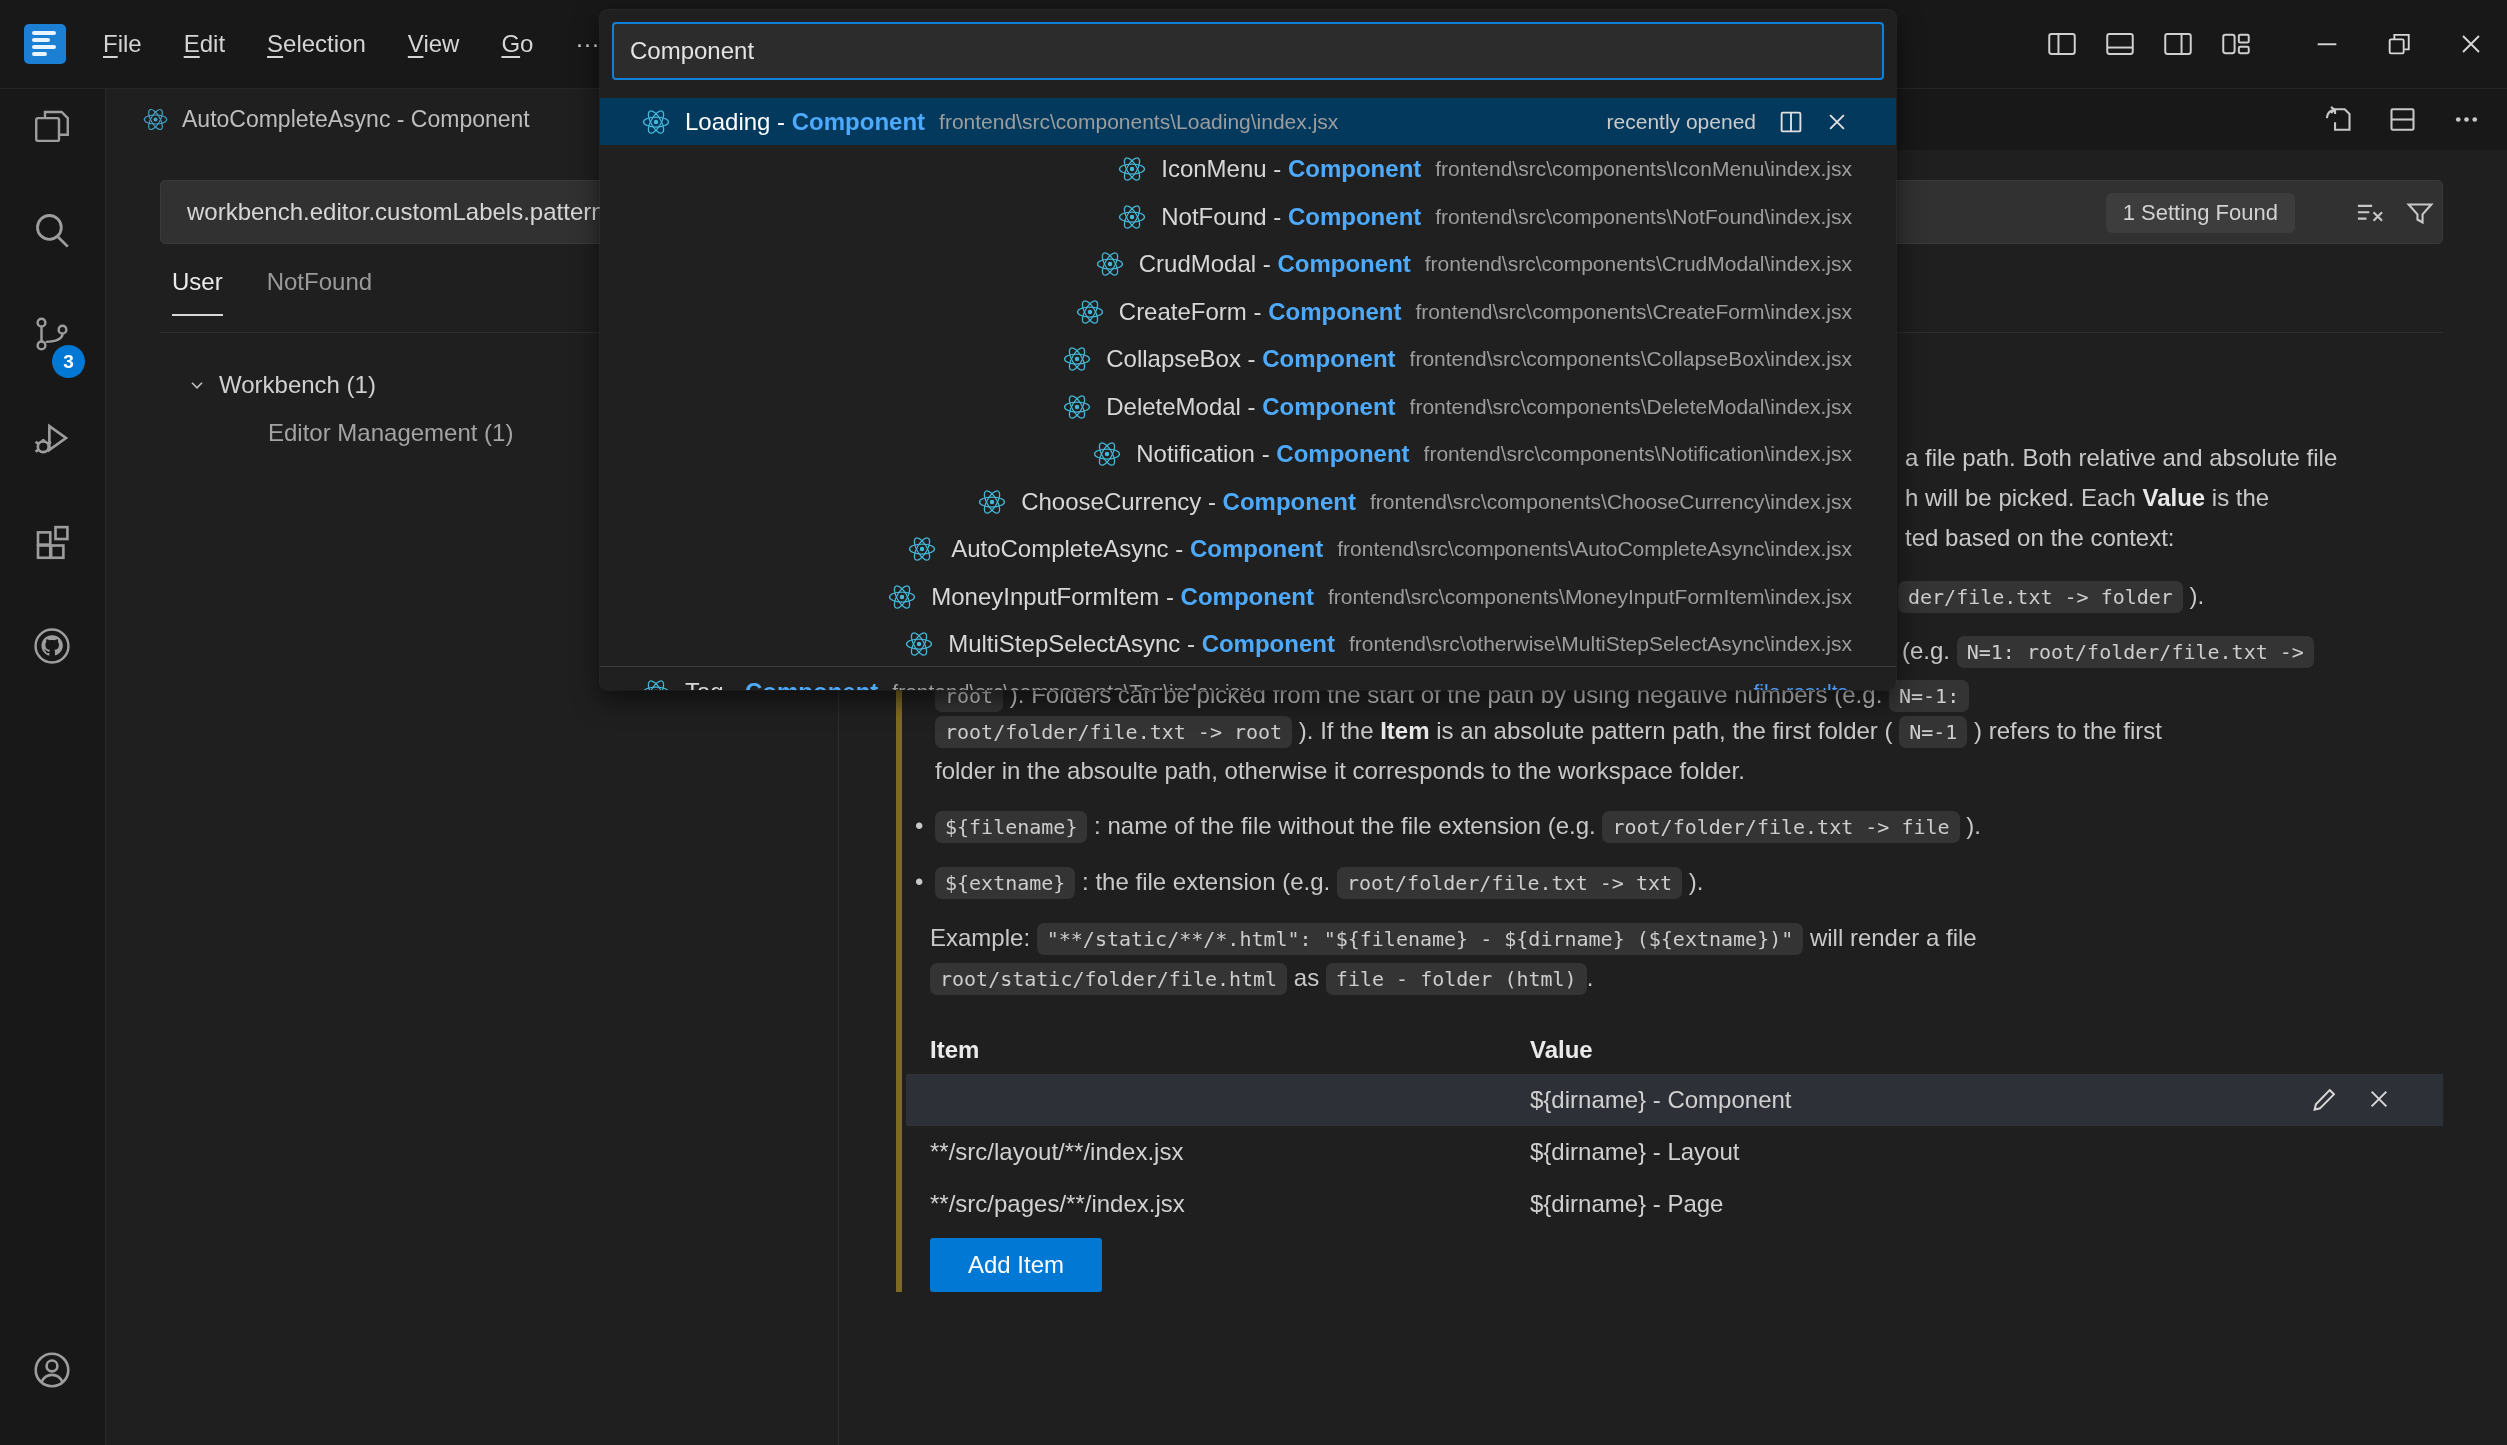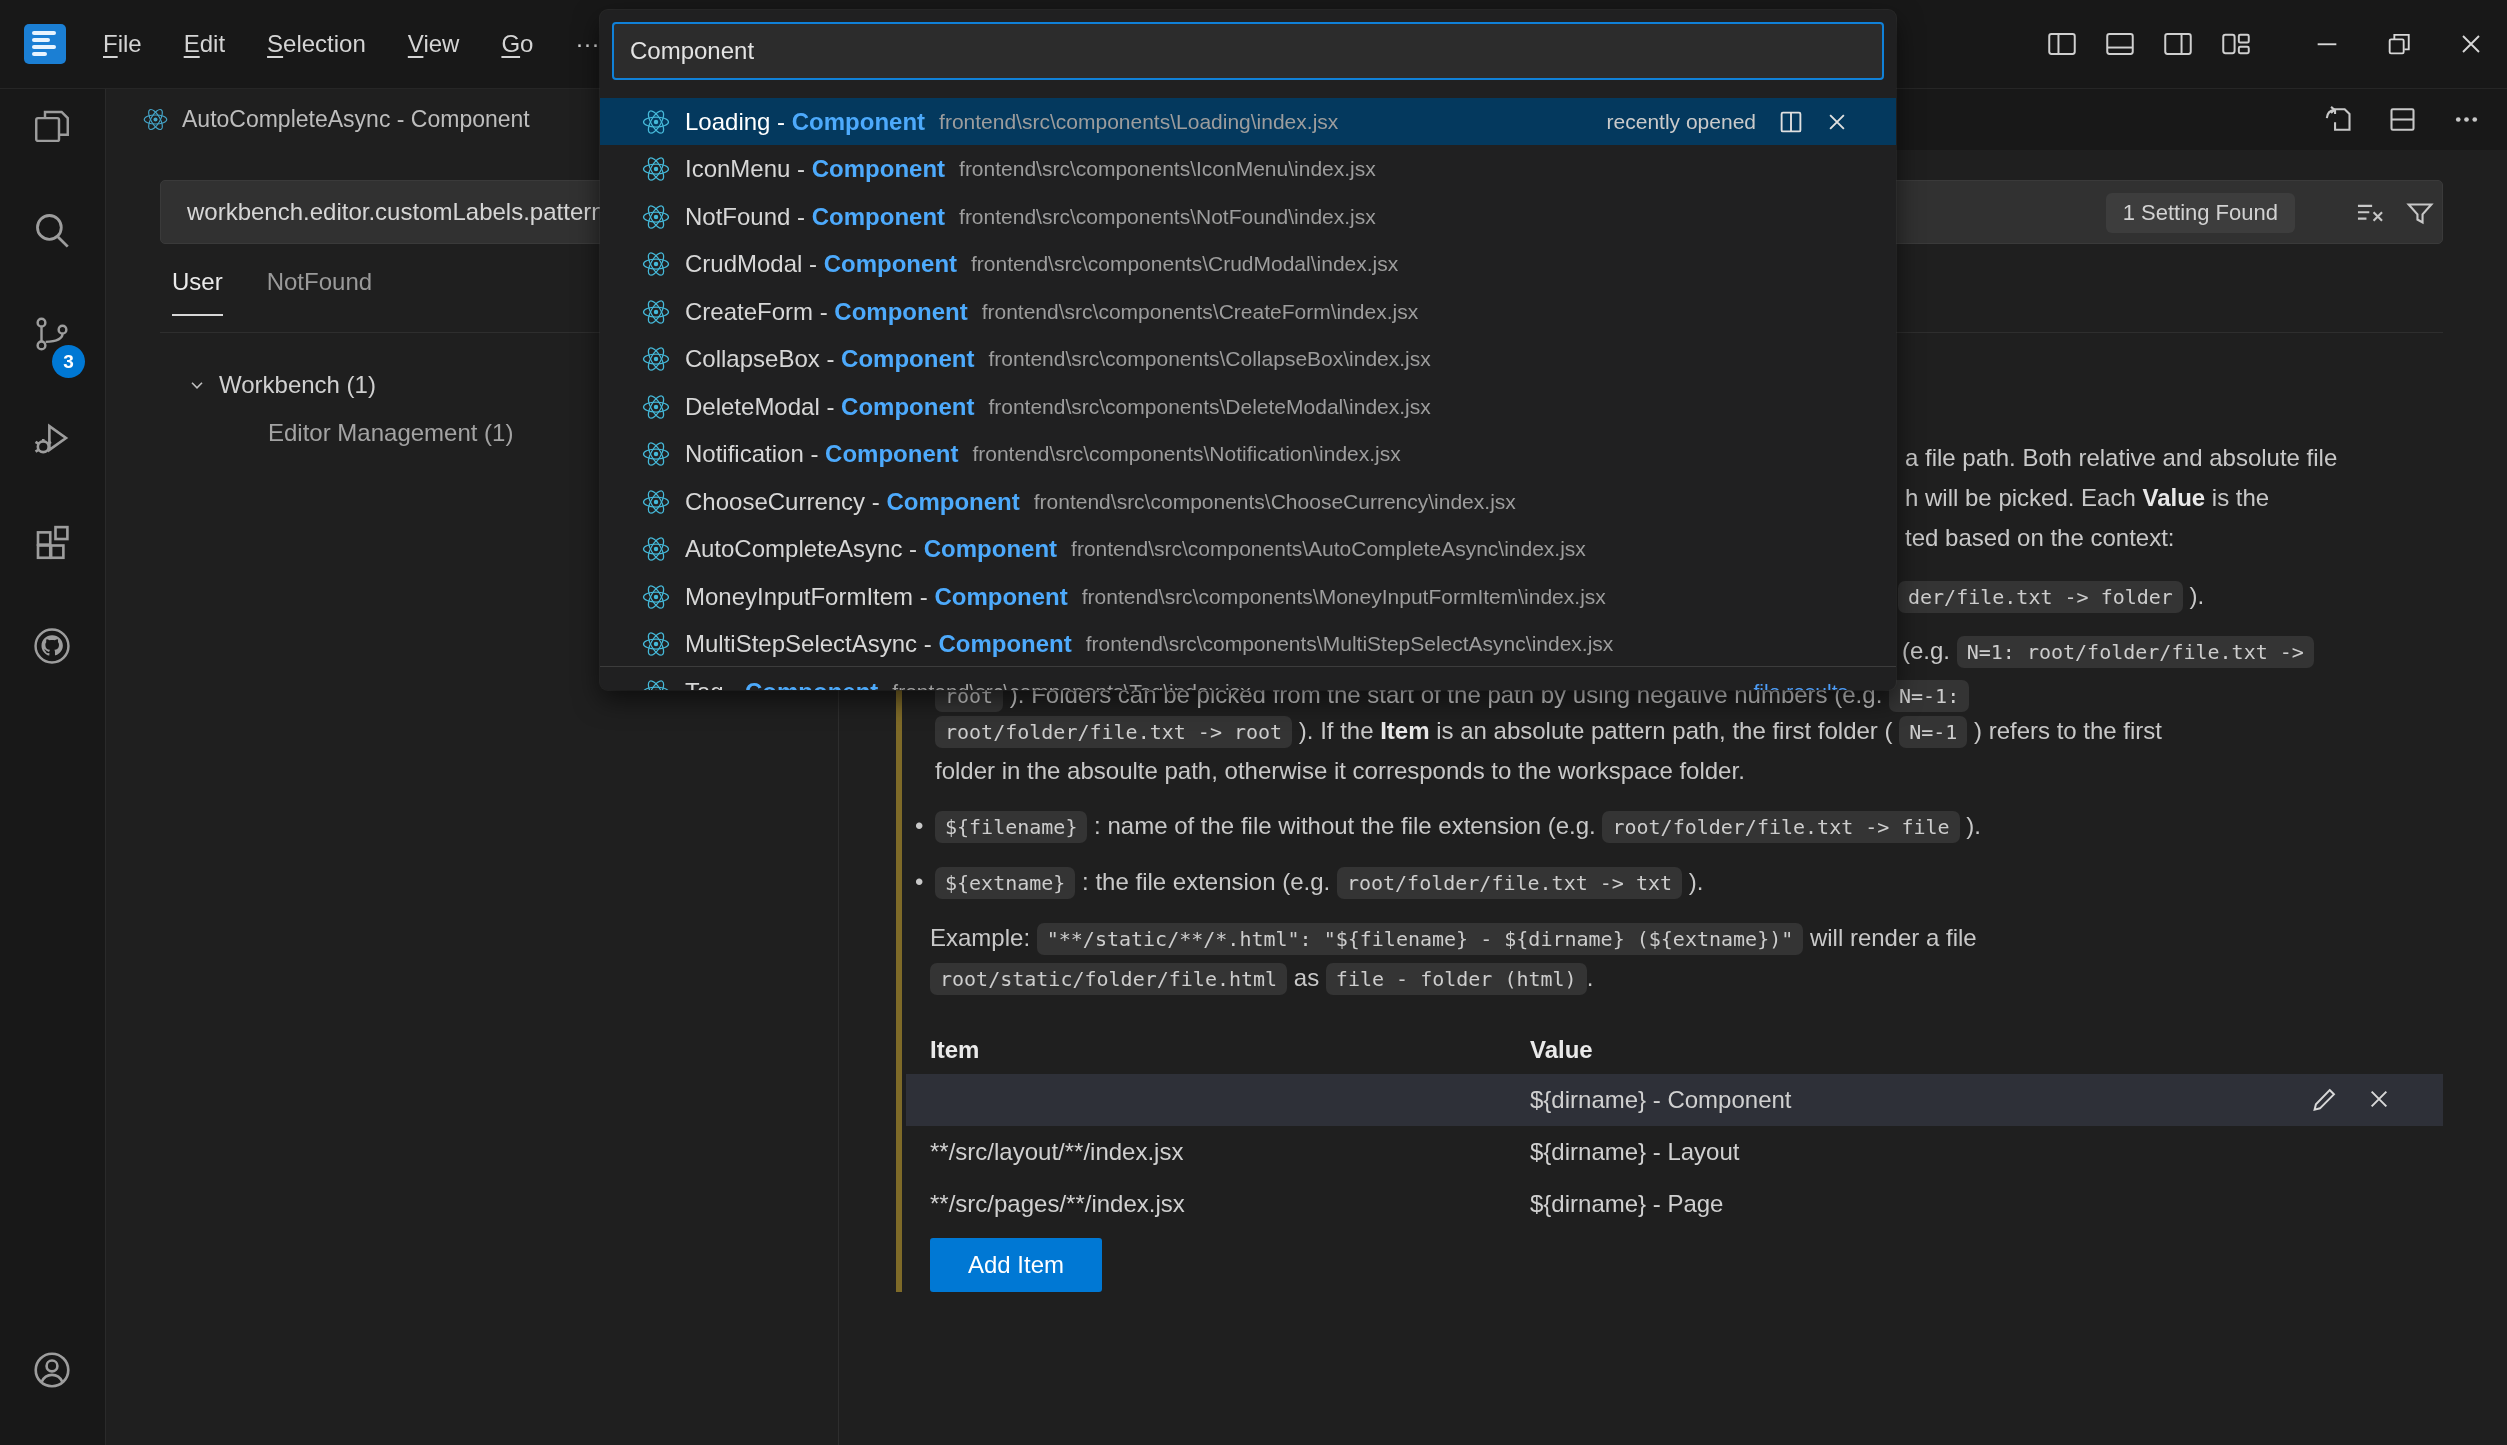--- a/index.html
+++ b/index.html
@@ -65,21 +65,21 @@
   .row-actions svg{width:32px;height:32px;}
   .add-btn{position:absolute;left:930px;top:1238px;width:172px;height:54px;background:#0078d4;color:#ffffff;
       font-size:24px;border:none;border-radius:3px;display:flex;align-items:center;justify-content:center;}
   
   .qo{position:absolute;left:600px;top:10px;width:1296px;height:680px;background:#202021;border-radius:8px;
       box-shadow:0 10px 26px rgba(0,0,0,0.55),0 0 0 1px rgba(80,80,80,0.35);overflow:hidden;z-index:50;}
   .qo-input{position:absolute;left:12px;top:12px;width:1272px;height:58px;background:#2c2c2c;border:2px solid #1081d8;
       border-radius:4px;box-sizing:border-box;color:#e3e3e3;font-size:24px;padding:0 16px;outline:none;
       font-family:"Liberation Sans",sans-serif;}
   .qo-row{position:absolute;left:0;width:1296px;height:47px;display:flex;align-items:center;
-      padding:0 44px 0 41px;box-sizing:border-box;}
+      padding:0 44px 0 41px;box-sizing:border-box;justify-content:flex-end;}
   .qo-row.selected{background:#04395e;}
   .qo-row .ricon{width:30px;height:30px;margin-right:14px;color:#45b8d8;flex:none;}
   .qo-row .ricon svg{width:30px;height:30px;}
   .qo-name{font-size:24px;color:#d7d7d7;white-space:pre;}
   .qo-row.selected .qo-name{color:#ffffff;}
   .qo-hl{font-weight:bold;color:#4daafc;}
   .qo-path{font-size:21px;color:#9d9d9d;margin-left:14px;white-space:nowrap;overflow:hidden;}
   .qo-right{margin-left:auto;display:flex;align-items:center;gap:16px;flex:none;}
   .sep-label{font-size:21px;color:#cacaca;margin-right:4px;}
   .sep-label.blue{color:#4d9df8;}
@@ -491,21 +491,21 @@
         <div class="qo-row" style="top: 610.5px;">
           <span class="ricon"><svg viewBox="0 0 24 24">
               <g fill="none" stroke="currentColor" stroke-width="1">
                 <ellipse cx="12" cy="12" rx="10" ry="4"></ellipse>
                 <ellipse cx="12" cy="12" rx="10" ry="4" transform="rotate(60 12 12)"></ellipse>
                 <ellipse cx="12" cy="12" rx="10" ry="4" transform="rotate(-60 12 12)"></ellipse>
               </g>
               <circle cx="12" cy="12" r="1.8" fill="currentColor"></circle>
             </svg></span>
           <span class="qo-name">MultiStepSelectAsync - <span class="qo-hl">Component</span></span>
-          <span class="qo-path">frontend\src\components\MultiStepSelectAsync\index.jsx</span>
+          <span class="qo-path">frontend\src\otherwise\MultiStepSelectAsync\index.jsx</span>
         </div>
         <div class="qo-sep" style="top: 656px;"></div>
         <div class="qo-row" style="top: 658px;">
           <span class="ricon"><svg viewBox="0 0 24 24">
               <g fill="none" stroke="currentColor" stroke-width="1">
                 <ellipse cx="12" cy="12" rx="10" ry="4"></ellipse>
                 <ellipse cx="12" cy="12" rx="10" ry="4" transform="rotate(60 12 12)"></ellipse>
                 <ellipse cx="12" cy="12" rx="10" ry="4" transform="rotate(-60 12 12)"></ellipse>
               </g>
               <circle cx="12" cy="12" r="1.8" fill="currentColor"></circle>

